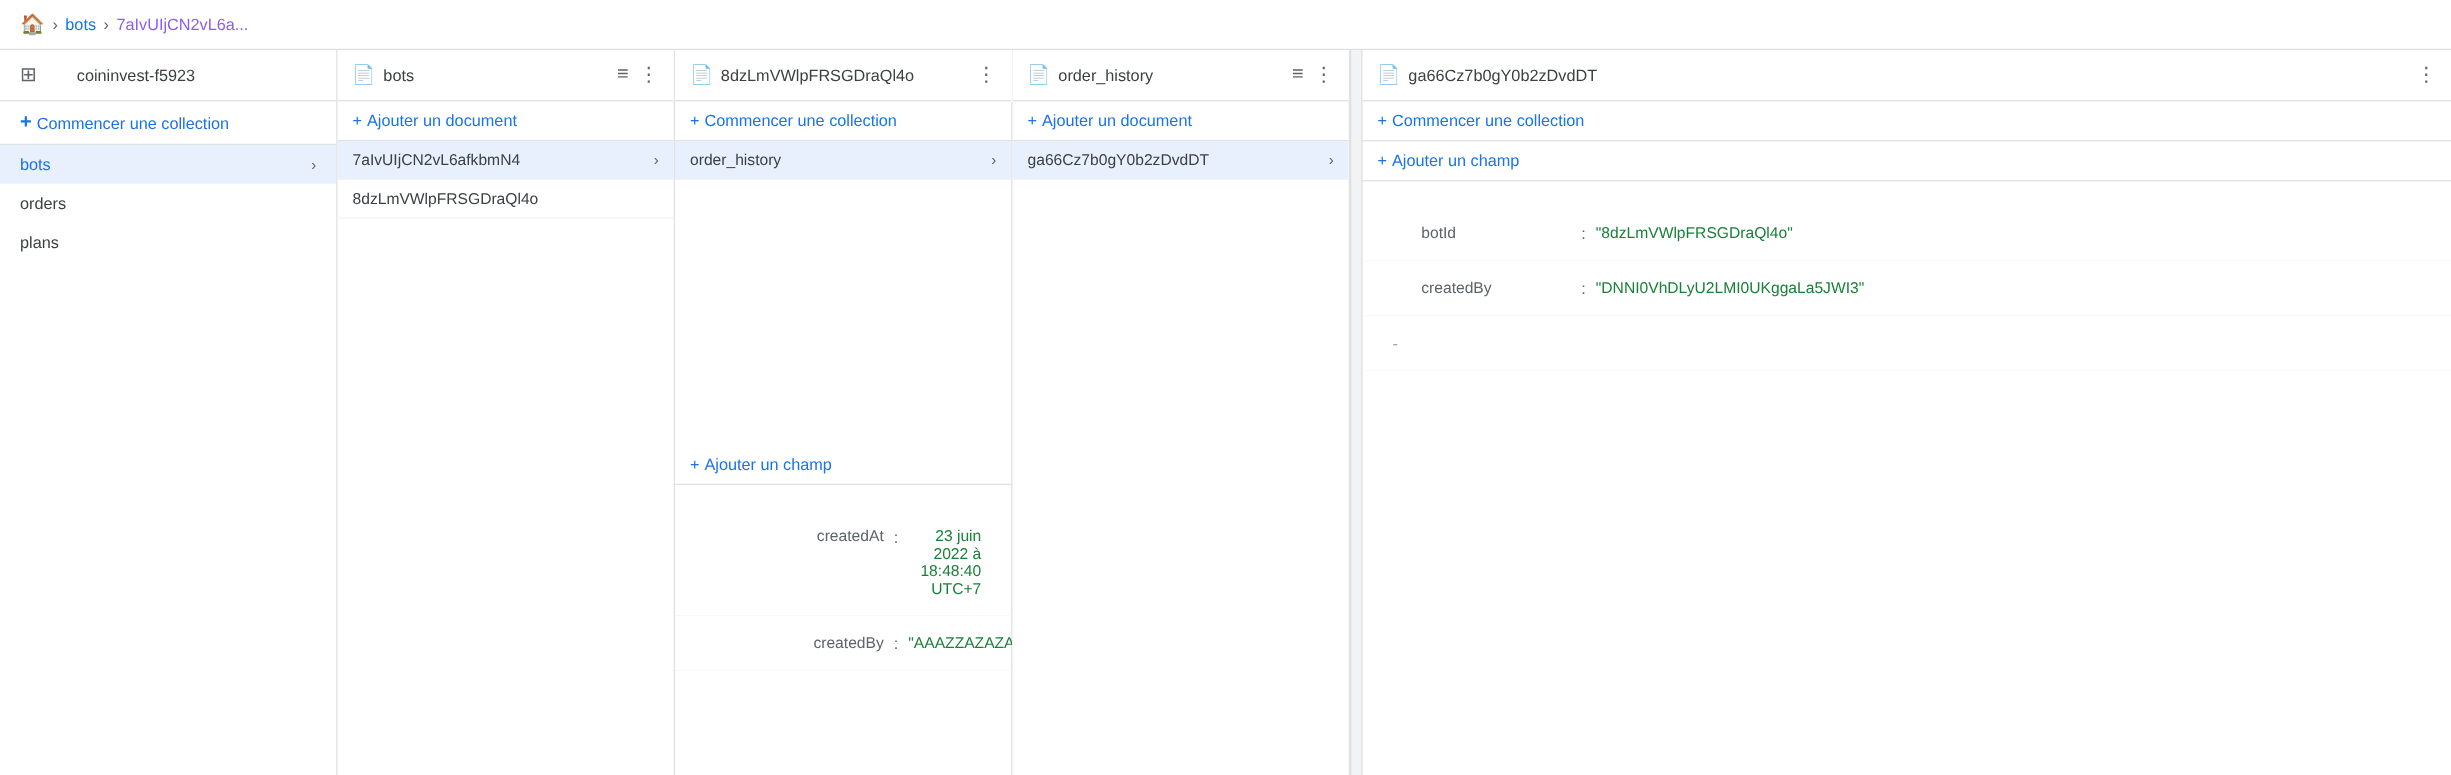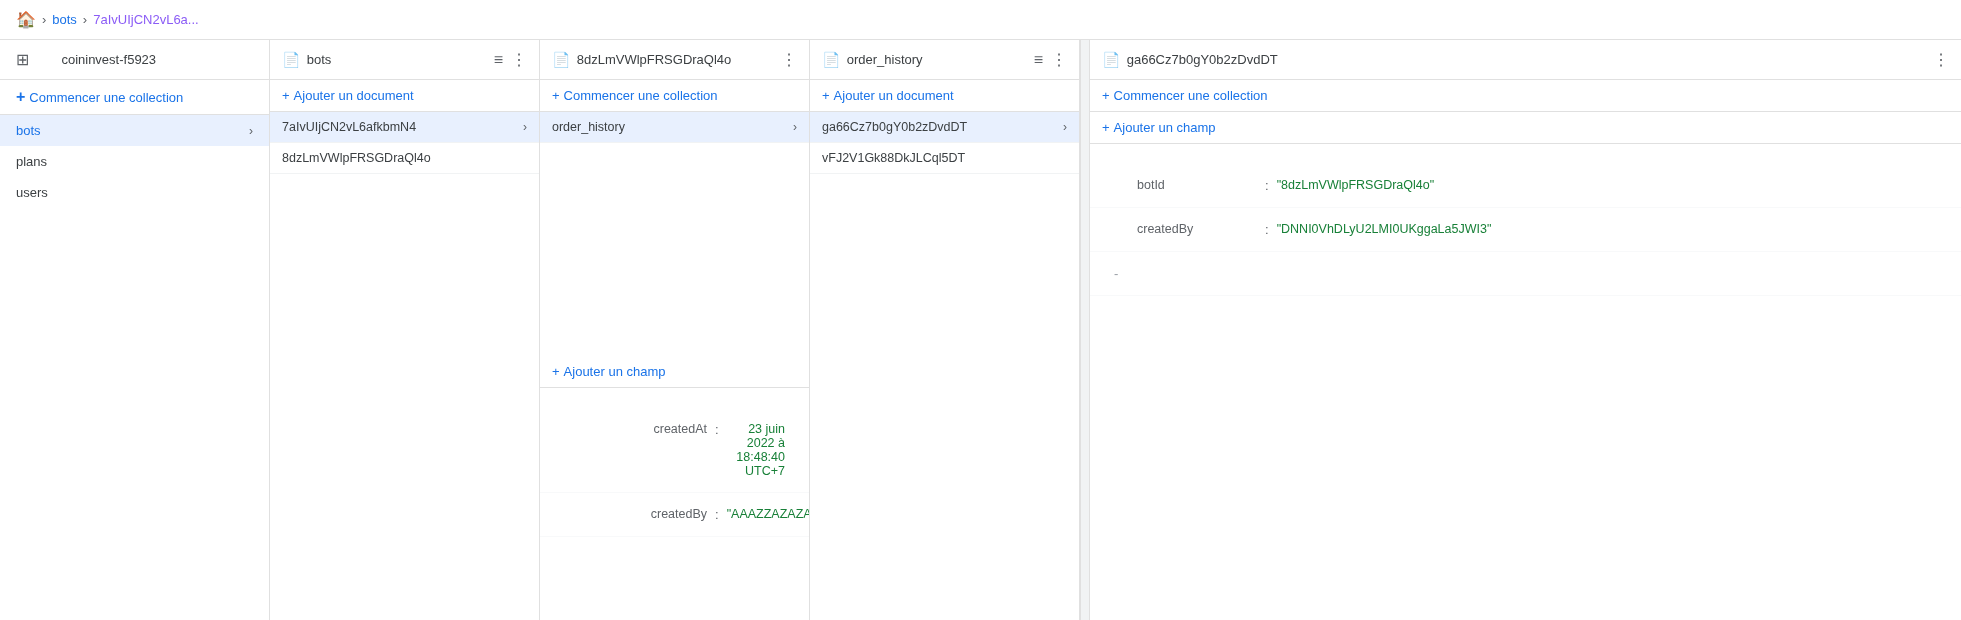--- a/index.html
+++ b/index.html
@@ -211,24 +211,24 @@
     </div>
     <div class="add-collection-btn">
       <span class="plus">+</span>
       <span>Commencer une collection</span>
     </div>
     <div class="sidebar-item active">
       <span>bots</span>
       <span class="chevron">›</span>
     </div>
     <div class="sidebar-item">
+      <span>orders</span>
+    </div>
+    <div class="sidebar-item">
       <span>plans</span>
-    </div>
-    <div class="sidebar-item">
-      <span>users</span>
     </div>
   </div>
 
   <div class="columns-area">
 
     <div class="column-panel">
       <div class="panel-header">
         <span class="panel-icon">📄</span>
         <span class="panel-title">bots</span>
         <div class="actions">
@@ -294,23 +294,20 @@
         </div>
       </div>
       <div class="add-btn">
         <span>+</span>
         <span>Ajouter un document</span>
       </div>
       <div class="panel-item active">
         <span class="item-text">ga66Cz7b0gY0b2zDvdDT</span>
         <span class="chevron">›</span>
       </div>
-      <div class="panel-item">
-        <span class="item-text">vFJ2V1Gk88DkJLCql5DT</span>
-      </div>
     </div>
 
     <div class="scrollbar-divider"></div>
 
     <div class="detail-panel">
       <div class="detail-header">
         <span class="panel-icon">📄</span>
         <span class="panel-title">ga66Cz7b0gY0b2zDvdDT</span>
         <span class="action-icon">⋮</span>
       </div>

